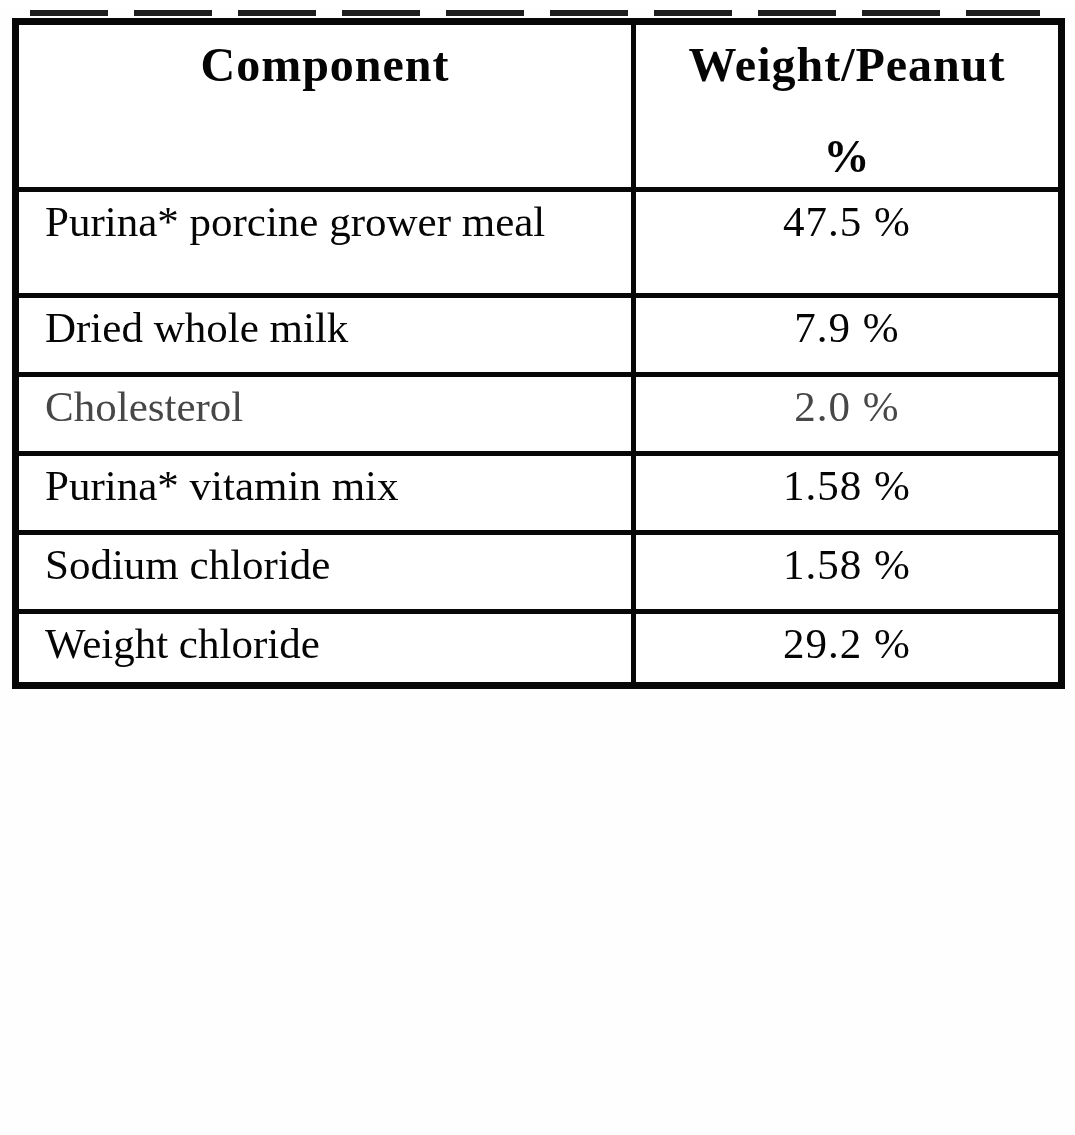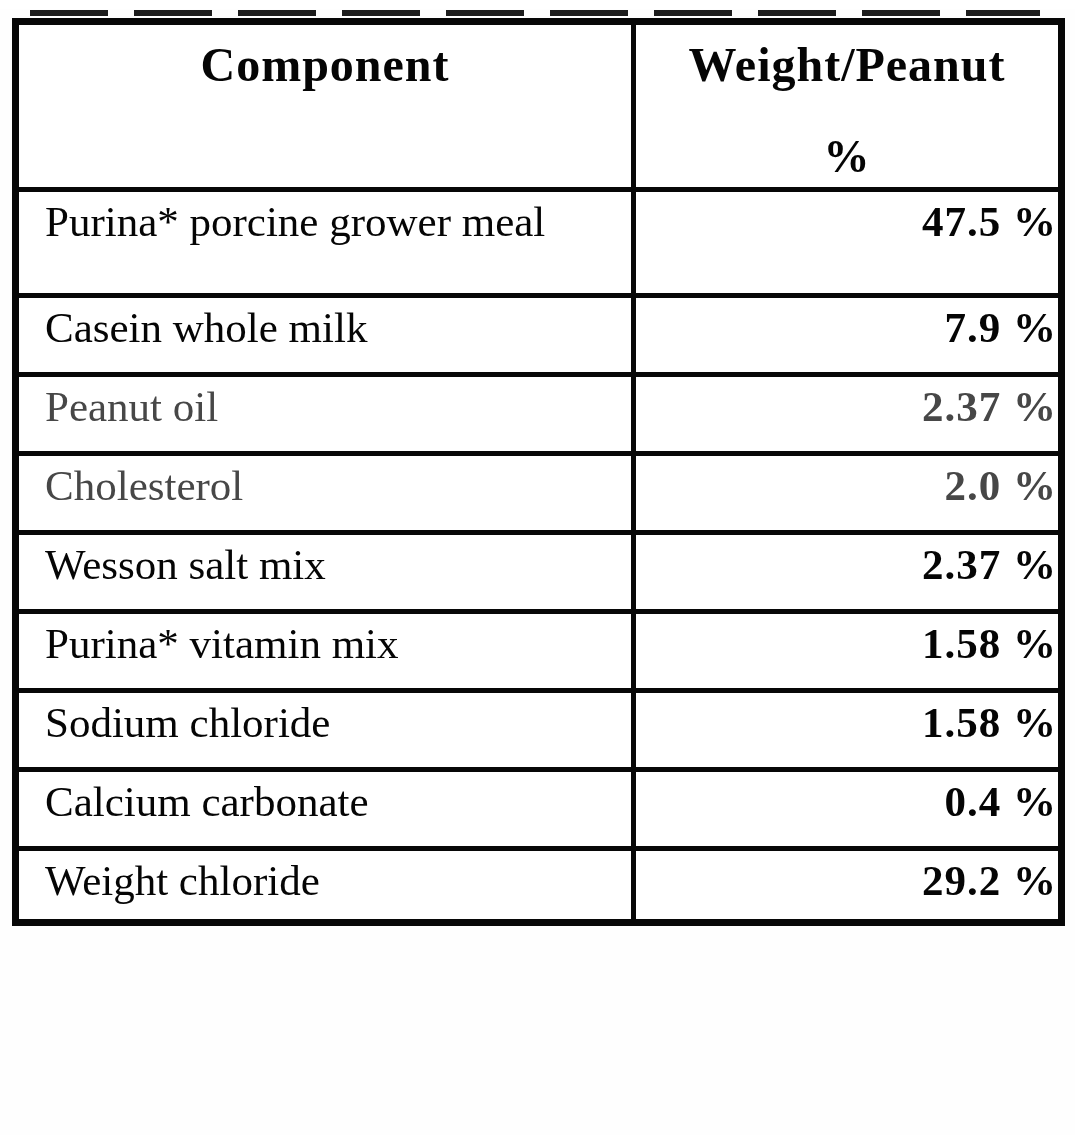--- a/index.html
+++ b/index.html
@@ -63,23 +63,22 @@
     font-size: 43px;
     padding-top: 6px;
     line-height: 1.12;
   }
   td.comp {
     text-align: left;
     padding-left: 26px;
     padding-right: 30px;
   }
   td.val {
-    text-align: right;
+    text-align: center;
     letter-spacing: 1px;
-    font-weight: bold;
   }
   
   tr.faded td {
     color: #2e2e2e;
     filter: blur(0.6px);
     opacity: 0.88;
   }
   
   .footnote-clip {
     position: absolute;
@@ -118,46 +117,34 @@
           <span class="pct-line">%</span>
         </th>
       </tr>
     </thead>
     <tbody>
       <tr class="tall">
         <td class="comp">Purina* porcine grower meal</td>
         <td class="val">47.5 %</td>
       </tr>
       <tr>
-        <td class="comp">Casein whole milk</td>
+        <td class="comp">Dried whole milk</td>
         <td class="val">7.9 %</td>
-      </tr>
-      <tr class="faded">
-        <td class="comp">Peanut oil</td>
-        <td class="val">2.37 %</td>
       </tr>
       <tr class="faded">
         <td class="comp">Cholesterol</td>
         <td class="val">2.0 %</td>
-      </tr>
-      <tr>
-        <td class="comp">Wesson salt mix</td>
-        <td class="val">2.37 %</td>
       </tr>
       <tr>
         <td class="comp">Purina* vitamin mix</td>
         <td class="val">1.58 %</td>
       </tr>
       <tr>
         <td class="comp">Sodium chloride</td>
         <td class="val">1.58 %</td>
-      </tr>
-      <tr>
-        <td class="comp">Calcium carbonate</td>
-        <td class="val">0.4 %</td>
       </tr>
       <tr class="short">
         <td class="comp">Weight chloride</td>
         <td class="val">29.2 %</td>
       </tr>
     </tbody>
   </table>
 
   <div class="footnote-clip">
     <span>M G. Checkerboard Square, St. Louis, Missouri</span>

